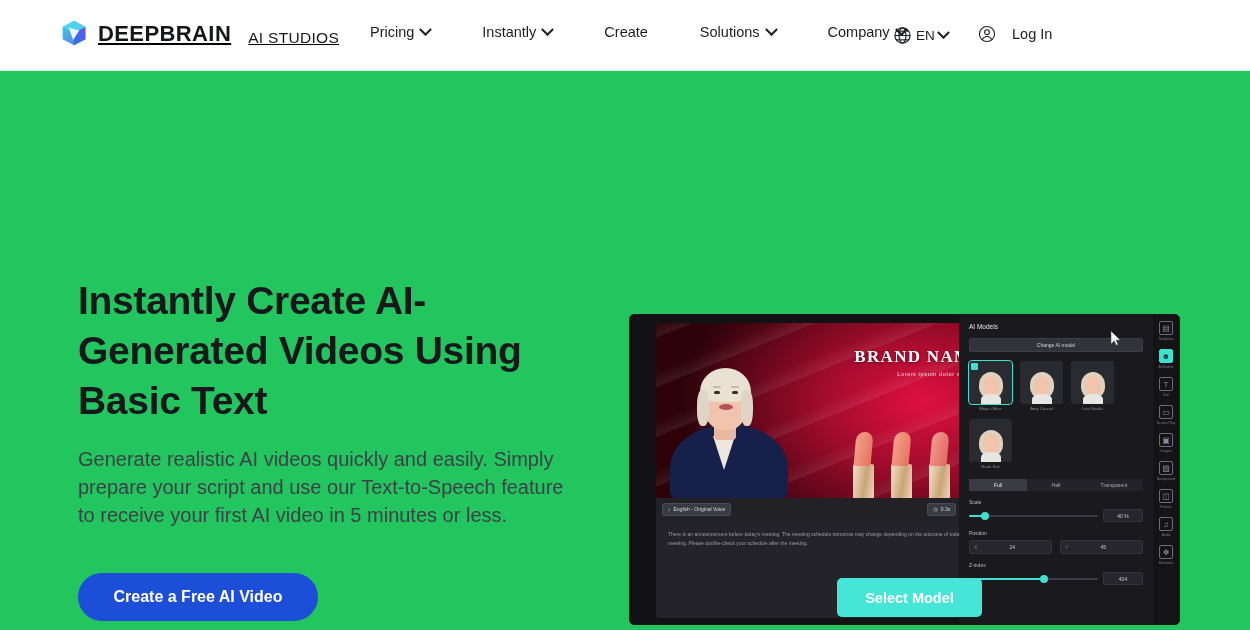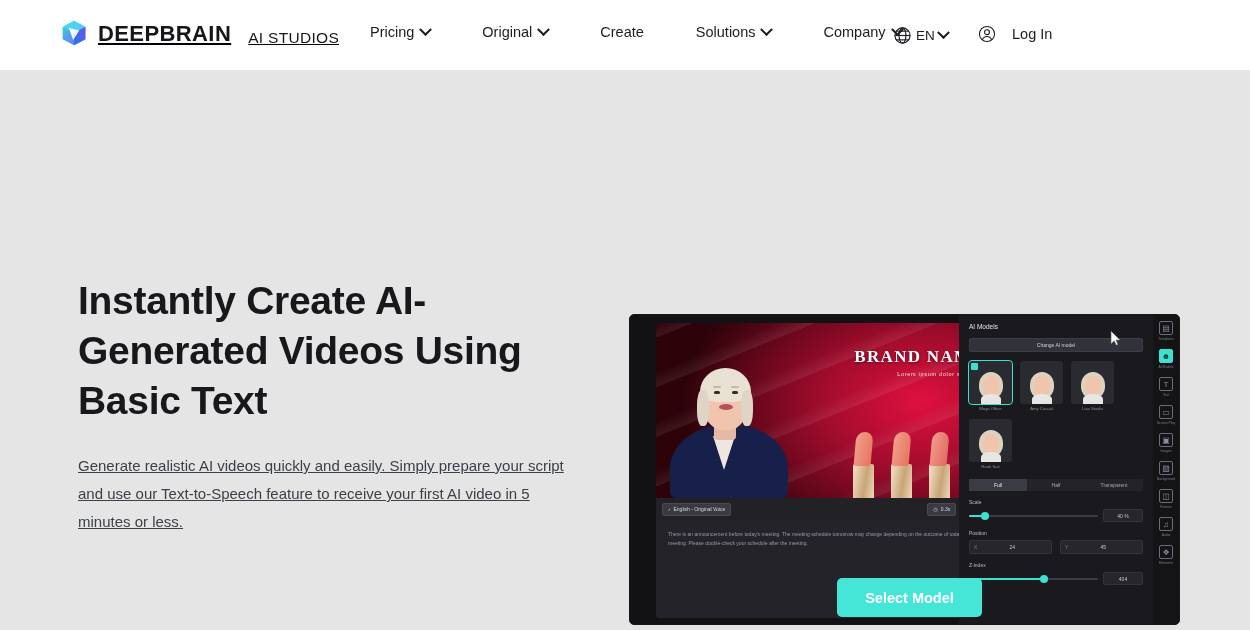--- a/index.html
+++ b/index.html
@@ -87,37 +87,36 @@
     background: #1d4ed8;
     color: #fff;
     border: none; border-radius: 19px;
     font-size: 14.5px; font-weight: 700;
     font-family: "Liberation Sans", sans-serif;
     cursor: pointer;
     letter-spacing: 0.1px;
   }
 
   
-  .hero { position: relative; width: 1250px; height: 559px; background:#e5e5e5; }
+  .hero { position: relative; width: 1250px; height: 559px; background:#22c55e; }
 
   .hero-left { position: absolute; left: 78px; top: 205px; width: 520px; }
   .hero-title {
     font-size: 39px;
     line-height: 50px;
     font-weight: 700;
     color: #17181c;
     letter-spacing: -0.3px;
   }
   .hero-sub {
-    margin-top: 26px;
-    font-size: 15px;
+    margin-top: 19px;
+    font-size: 20px;
     line-height: 28px;
     color: #3c4048;
     width: 500px;
-    text-decoration: underline;
   }
   .cta-free {
     margin-top: 44px;
     width: 240px; height: 48px;
     background: #1d4ed8;
     color: #fff;
     border: none; border-radius: 26px;
     font-size: 16px; font-weight: 700;
     font-family: "Liberation Sans", sans-serif;
     cursor: pointer;
@@ -340,21 +339,21 @@
     <span class="brand-word">DEEPBRAIN</span>
     <span class="brand-sub">AI STUDIOS</span>
   </div>
 
   <nav class="nav">
     <div class="nav-item">
       <span>Pricing</span>
       <span class="caret"></span>
     </div>
     <div class="nav-item">
-      <span>Original</span>
+      <span>Instantly</span>
       <span class="caret"></span>
     </div>
     <div class="nav-item">
       <span>Create</span>
     </div>
     <div class="nav-item">
       <span>Solutions</span>
       <span class="caret"></span>
     </div>
     <div class="nav-item">
@@ -388,20 +387,21 @@
     <span>Log In</span>
   </div>
 
 </div>
 
 <div class="hero">
 
   <div class="hero-left">
     <h1 class="hero-title">Instantly Create AI-Generated Videos Using Basic Text</h1>
     <p class="hero-sub">Generate realistic AI videos quickly and easily. Simply prepare your script and use our Text-to-Speech feature to receive your first AI video in 5 minutes or less.</p>
+    <button class="cta-free">Create a Free AI Video</button>
     
   </div>
 
   <div class="mock">
 
     <div class="mock-stage">
 
       <div class="video">
         <div class="silk"></div>
 

